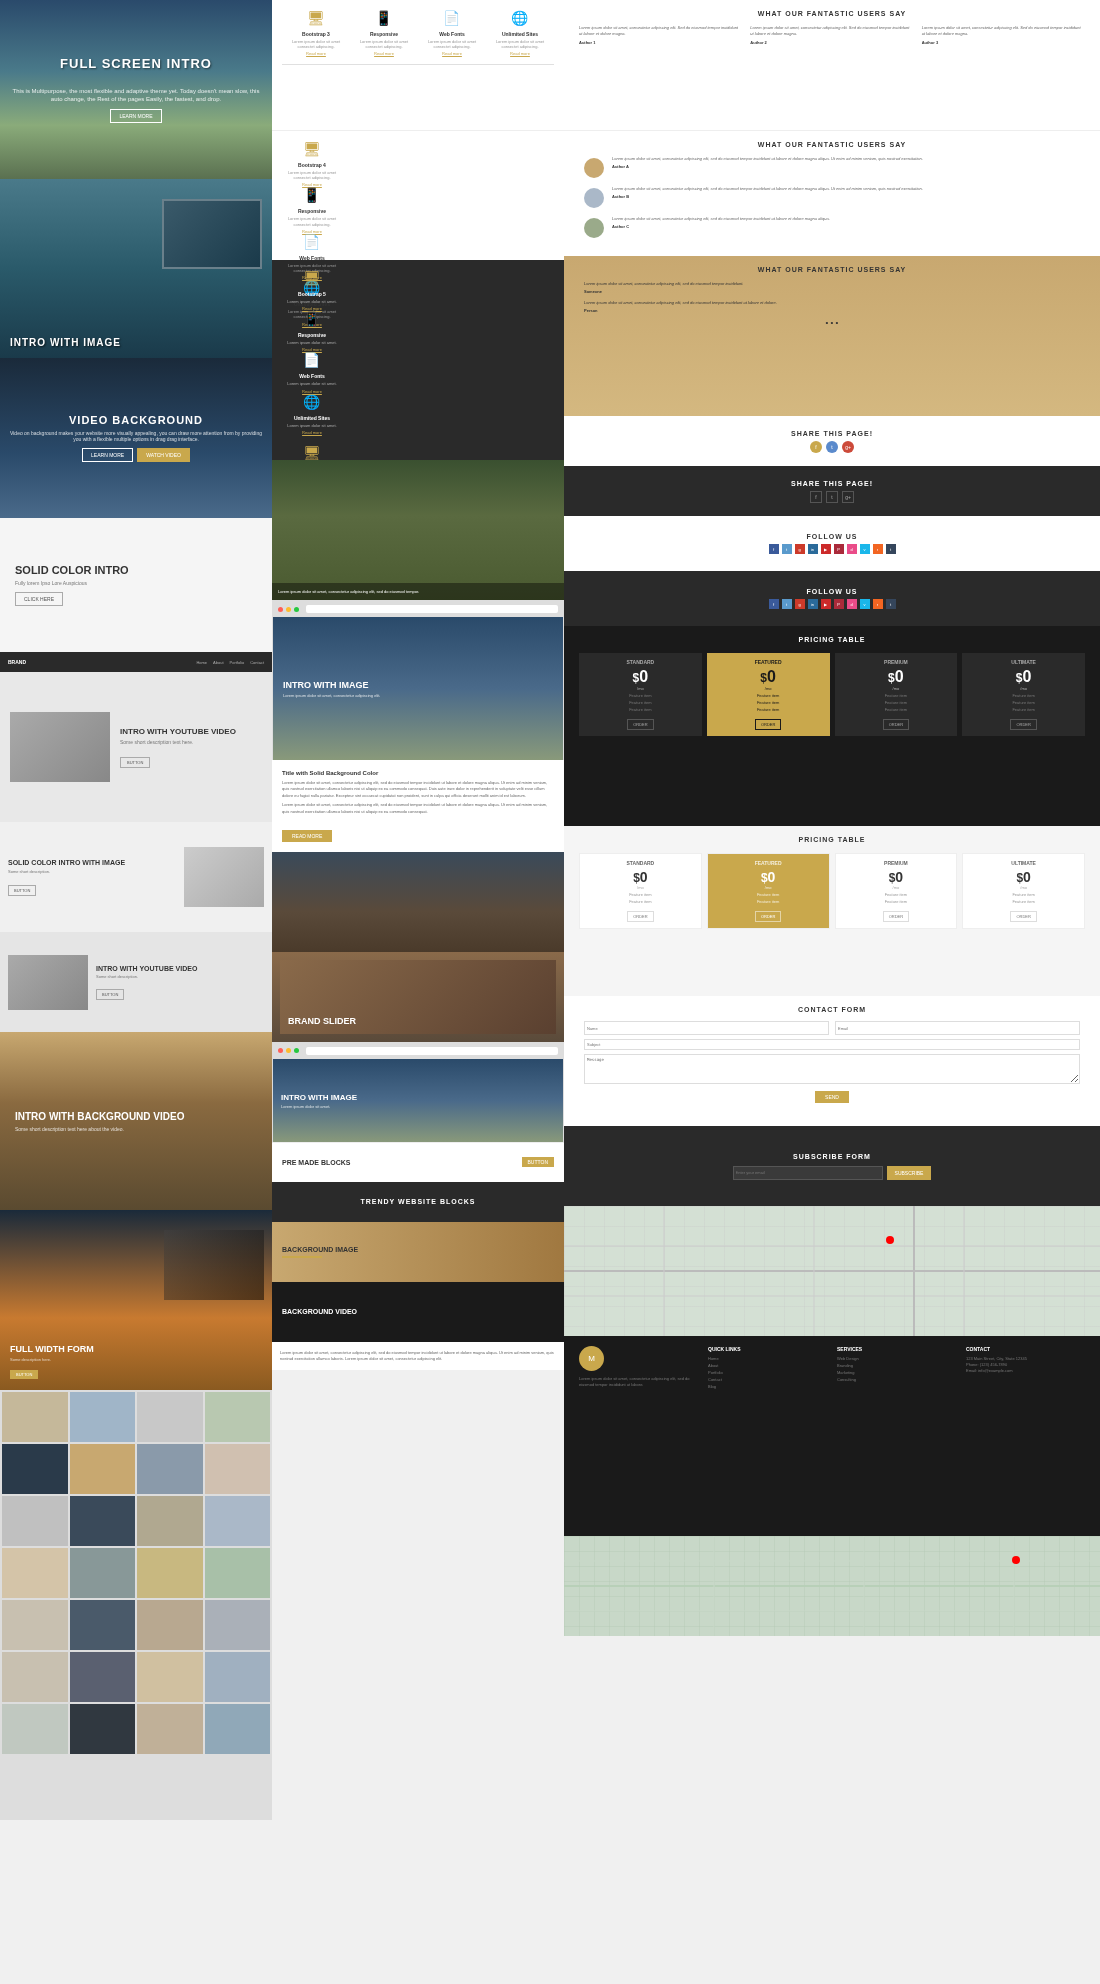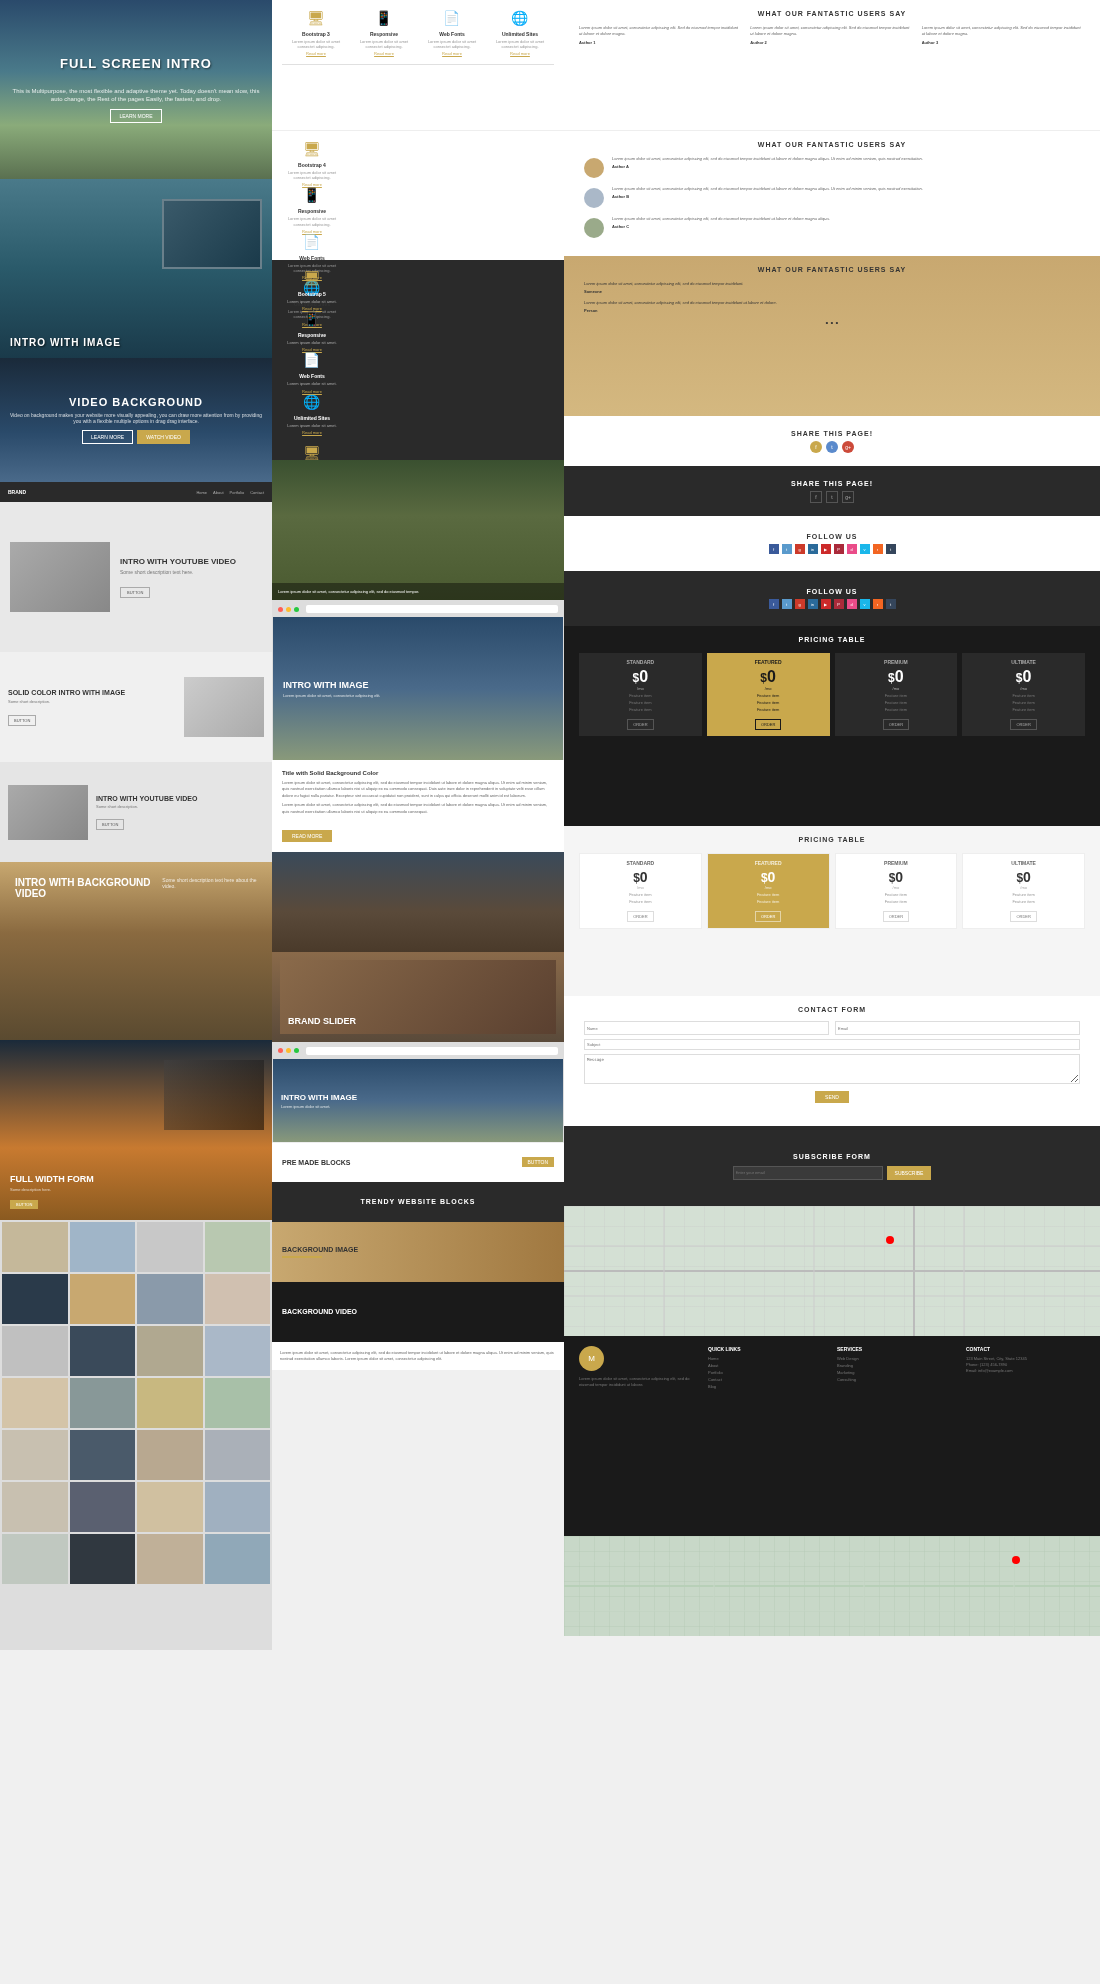--- a/index.html
+++ b/index.html
@@ -100,21 +100,21 @@
     .section-intro-image h2 {
       color: white;
       font-size: 10px;
       font-weight: bold;
       letter-spacing: 1px;
       text-shadow: 1px 1px 2px rgba(0,0,0,0.7);
     }
 
     .section-video-bg {
       width: 272px;
-      height: 124px;
+      height: 160px;
       background: linear-gradient(to bottom, #1a2a3a 0%, #2a4a6a 60%, #4a6a8a 100%);
       display: flex;
       flex-direction: column;
       align-items: center;
       justify-content: center;
       color: white;
       text-align: center;
       padding: 10px;
     }
     .section-video-bg h2 {
@@ -234,21 +234,21 @@
     .section-youtube-intro2 .content { flex: 1; }
     .section-youtube-intro2 h3 { font-size: 7px; color: #333; font-weight: bold; margin-bottom: 2px; }
     .section-youtube-intro2 p { font-size: 4px; color: #777; margin-bottom: 3px; }
     .section-youtube-intro2 .btn { padding: 2px 5px; border: 1px solid #aaa; font-size: 4px; background: transparent; color: #555; cursor: pointer; }
 
     .section-background-video {
       width: 272px;
       height: 178px;
       background: linear-gradient(to bottom, #c8a870 0%, #8a6a40 40%, #5a4a30 100%);
       display: flex;
-      flex-direction: row;
+      flex-direction: column;
       align-items: flex-start;
       justify-content: center;
       padding: 15px;
     }
     .section-background-video h2 { font-size: 10px; color: white; font-weight: bold; margin-bottom: 4px; }
     .section-background-video p { font-size: 5px; color: rgba(255,255,255,0.8); }
 
     .section-full-width {
       width: 272px;
       height: 180px;
@@ -744,20 +744,25 @@
 
     <div class="section-video-bg">
       <h2>VIDEO BACKGROUND</h2>
       <p>Video on background makes your website more visually appealing, you can draw more attention from by providing you with a flexible multiple options in drag drag interface.</p>
       <div class="btn-row">
         <button class="btn">LEARN MORE</button>
         <button class="btn btn-gold">WATCH VIDEO</button>
       </div>
     </div>
 
+    <div class="section-solid-color-intro">
+      <h2>SOLID COLOR INTRO</h2>
+      <p>Fully lorem Ipso Lore Auspicious</p>
+      <button class="btn">CLICK HERE</button>
+    </div>
 
     <div class="section-nav-bar">
       <span class="logo">BRAND</span>
       <div class="nav-items">
         <span class="nav-item">Home</span>
         <span class="nav-item">About</span>
         <span class="nav-item">Portfolio</span>
         <span class="nav-item">Contact</span>
       </div>
     </div>

